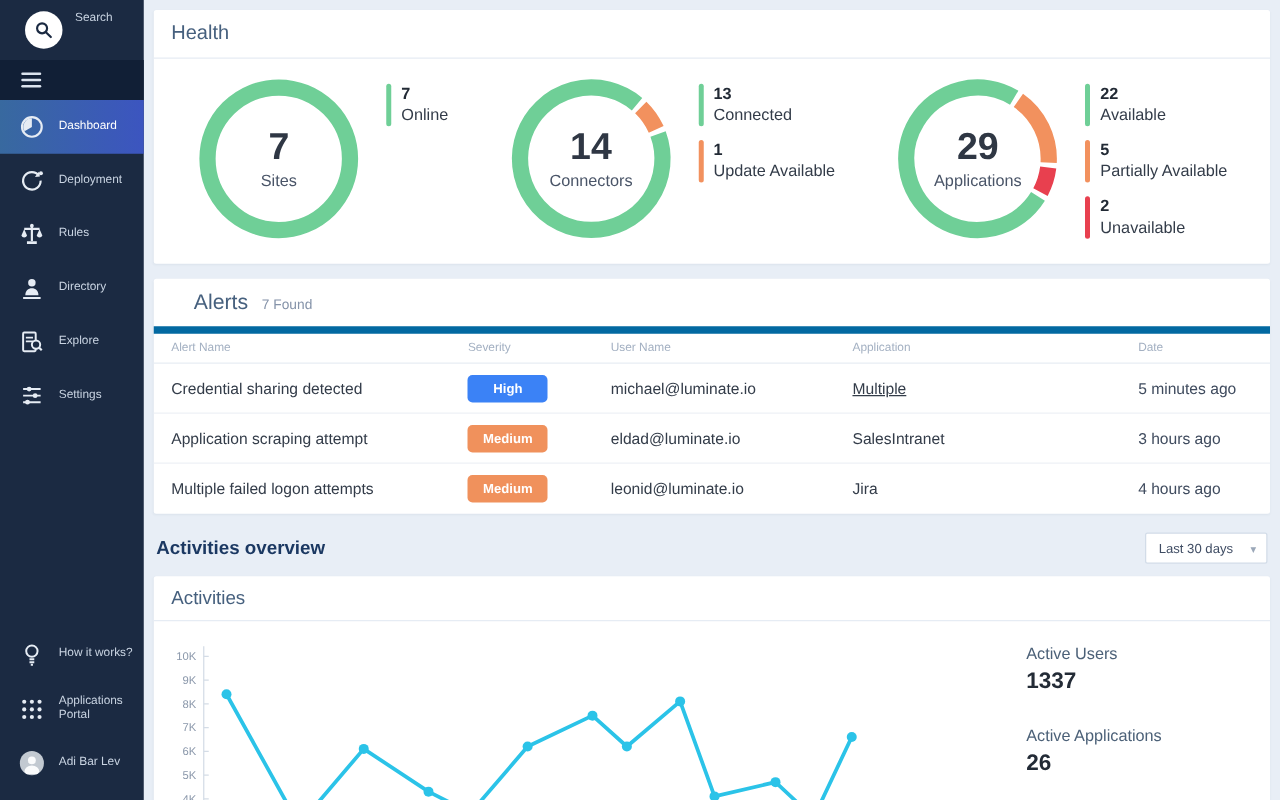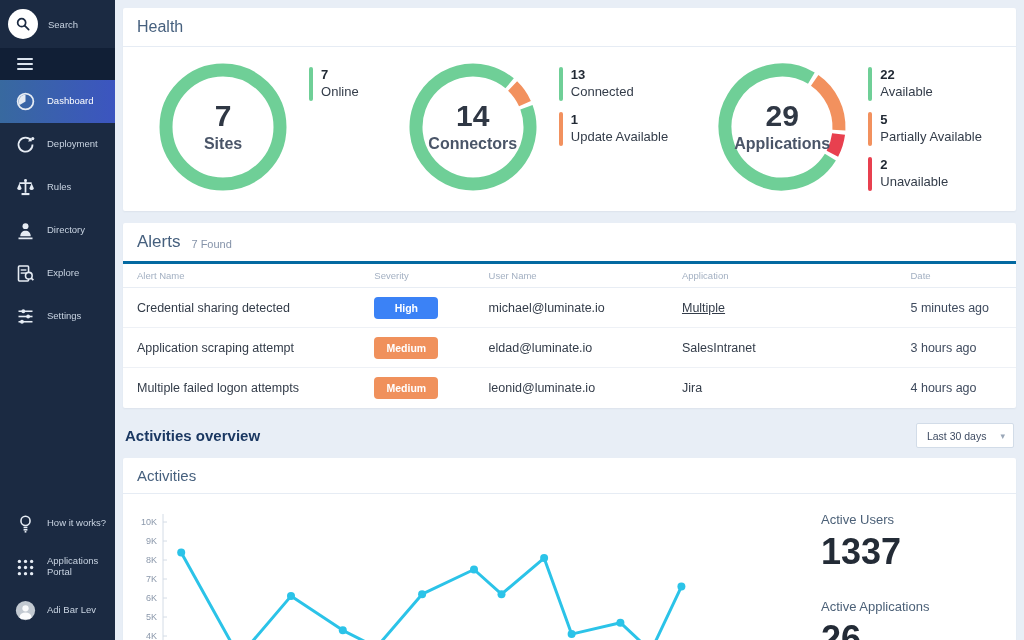--- a/index.html
+++ b/index.html
@@ -10,22 +10,22 @@
     display:flex;
     color:#333c49;
   }
 
   
   .sidebar {
     width:115px; height:640px; background:#1b2a42;
     display:flex; flex-direction:column; flex-shrink:0;
   }
   .search-row {
-    display:flex; align-items:center; gap:10px;
-    padding:9px 0 9px 8px; cursor:pointer;
+    display:flex; gap:10px;
+    padding:9px 0 9px 20px; cursor:pointer;
   }
   .search-circle {
     width:30px; height:30px; border-radius:50%; background:#ffffff;
     display:flex; align-items:center; justify-content:center; color:#1b2a42;
   }
   .search-label { font-size:9.5px; color:#c9d4e2; }
   .hamburger-row {
     background:#111f36; padding:7px 0 7px 17px; cursor:pointer;
   }
   .hamburger { width:16px; color:#dbe3ee; }
@@ -53,32 +53,32 @@
   
   .health-body { display:flex; justify-content:space-around; padding:14px 10px 18px 10px; }
   .donut-group { display:flex; align-items:flex-start; gap:20px; }
   .donut-wrap { position:relative; width:132px; height:132px; }
   .donut-wrap svg { width:132px; height:132px; }
   .donut-center {
     position:absolute; inset:0; display:flex; flex-direction:column;
     align-items:center; justify-content:center;
   }
   .donut-value { font-size:30px; font-weight:bold; color:#2f3744; line-height:1; }
-  .donut-label { font-size:16px; color:#4a5568; margin-top:4px;font-weight:bold; }
+  .donut-label { font-size:13px; color:#4a5568; margin-top:4px; }
   .legend { display:flex; flex-direction:column; gap:11px; margin-top:6px; }
   .legend-entry { display:flex; gap:8px; }
   .legend-bar { width:4px; border-radius:2px; align-self:stretch; min-height:34px; }
   .legend-count { font-size:13px; font-weight:bold; color:#222a35; line-height:1.3; }
   .legend-label { font-size:13px; color:#333c49; line-height:1.3; white-space:nowrap; }
 
   
   .alerts-card { margin-top:12px; }
   .alerts-header {
-    display:flex; align-items:center; padding:9px 12px 9px 14px;
-    border-bottom:3px solid #0369a1;
+    display:flex; align-items:center; padding:9px 12px 9px 32px;
+    border-bottom:6px solid #0369a1;
   }
   .alerts-title { font-size:17px; color:#46607e; }
   .alerts-found { font-size:11px; color:#8593a9; margin-left:11px; margin-top:3px; }
   .date-range-group { margin-left:auto; display:flex; }
   .date-range-input {
     width:150px; height:27px; border:1px solid #c6d3e2; border-right:none;
     border-radius:2px 0 0 2px; font-size:11px; color:#3c4a5f;
     text-align:center; font-family:"Liberation Sans",sans-serif; background:#fff;
   }
   .calendar-btn {
@@ -113,21 +113,21 @@
   .range-select .chev { color:#9aa7b8; font-size:9px; }
 
   
   .activities-card { flex:1; display:flex; flex-direction:column; }
   .activities-header { padding:9px 14px; border-bottom:1px solid #e6ecf4; font-size:15px; color:#46607e; }
   .activities-body { display:flex; flex:1; }
   .chart-area { flex:1; padding:14px 0 0 6px; }
   .chart-area svg { display:block; }
   .stats-col { width:195px; padding-top:18px; }
   .stat-label { font-size:13px; color:#4c6178; }
-  .stat-value { font-size:36px; font-weight:bold; color:#232b36; margin-top:4px; }
+  .stat-value { font-size:18px; font-weight:bold; color:#232b36; margin-top:4px; }
   .stat-group + .stat-group { margin-top:26px; }
 </style>
 </head>
 <body>
 
 <div class="sidebar">
   <div class="search-row">
     <span class="search-circle">
       <svg width="16" height="16" viewBox="0 0 24 24">
           <circle cx="10" cy="10" r="6" fill="none" stroke="currentColor" stroke-width="2.6"></circle>

